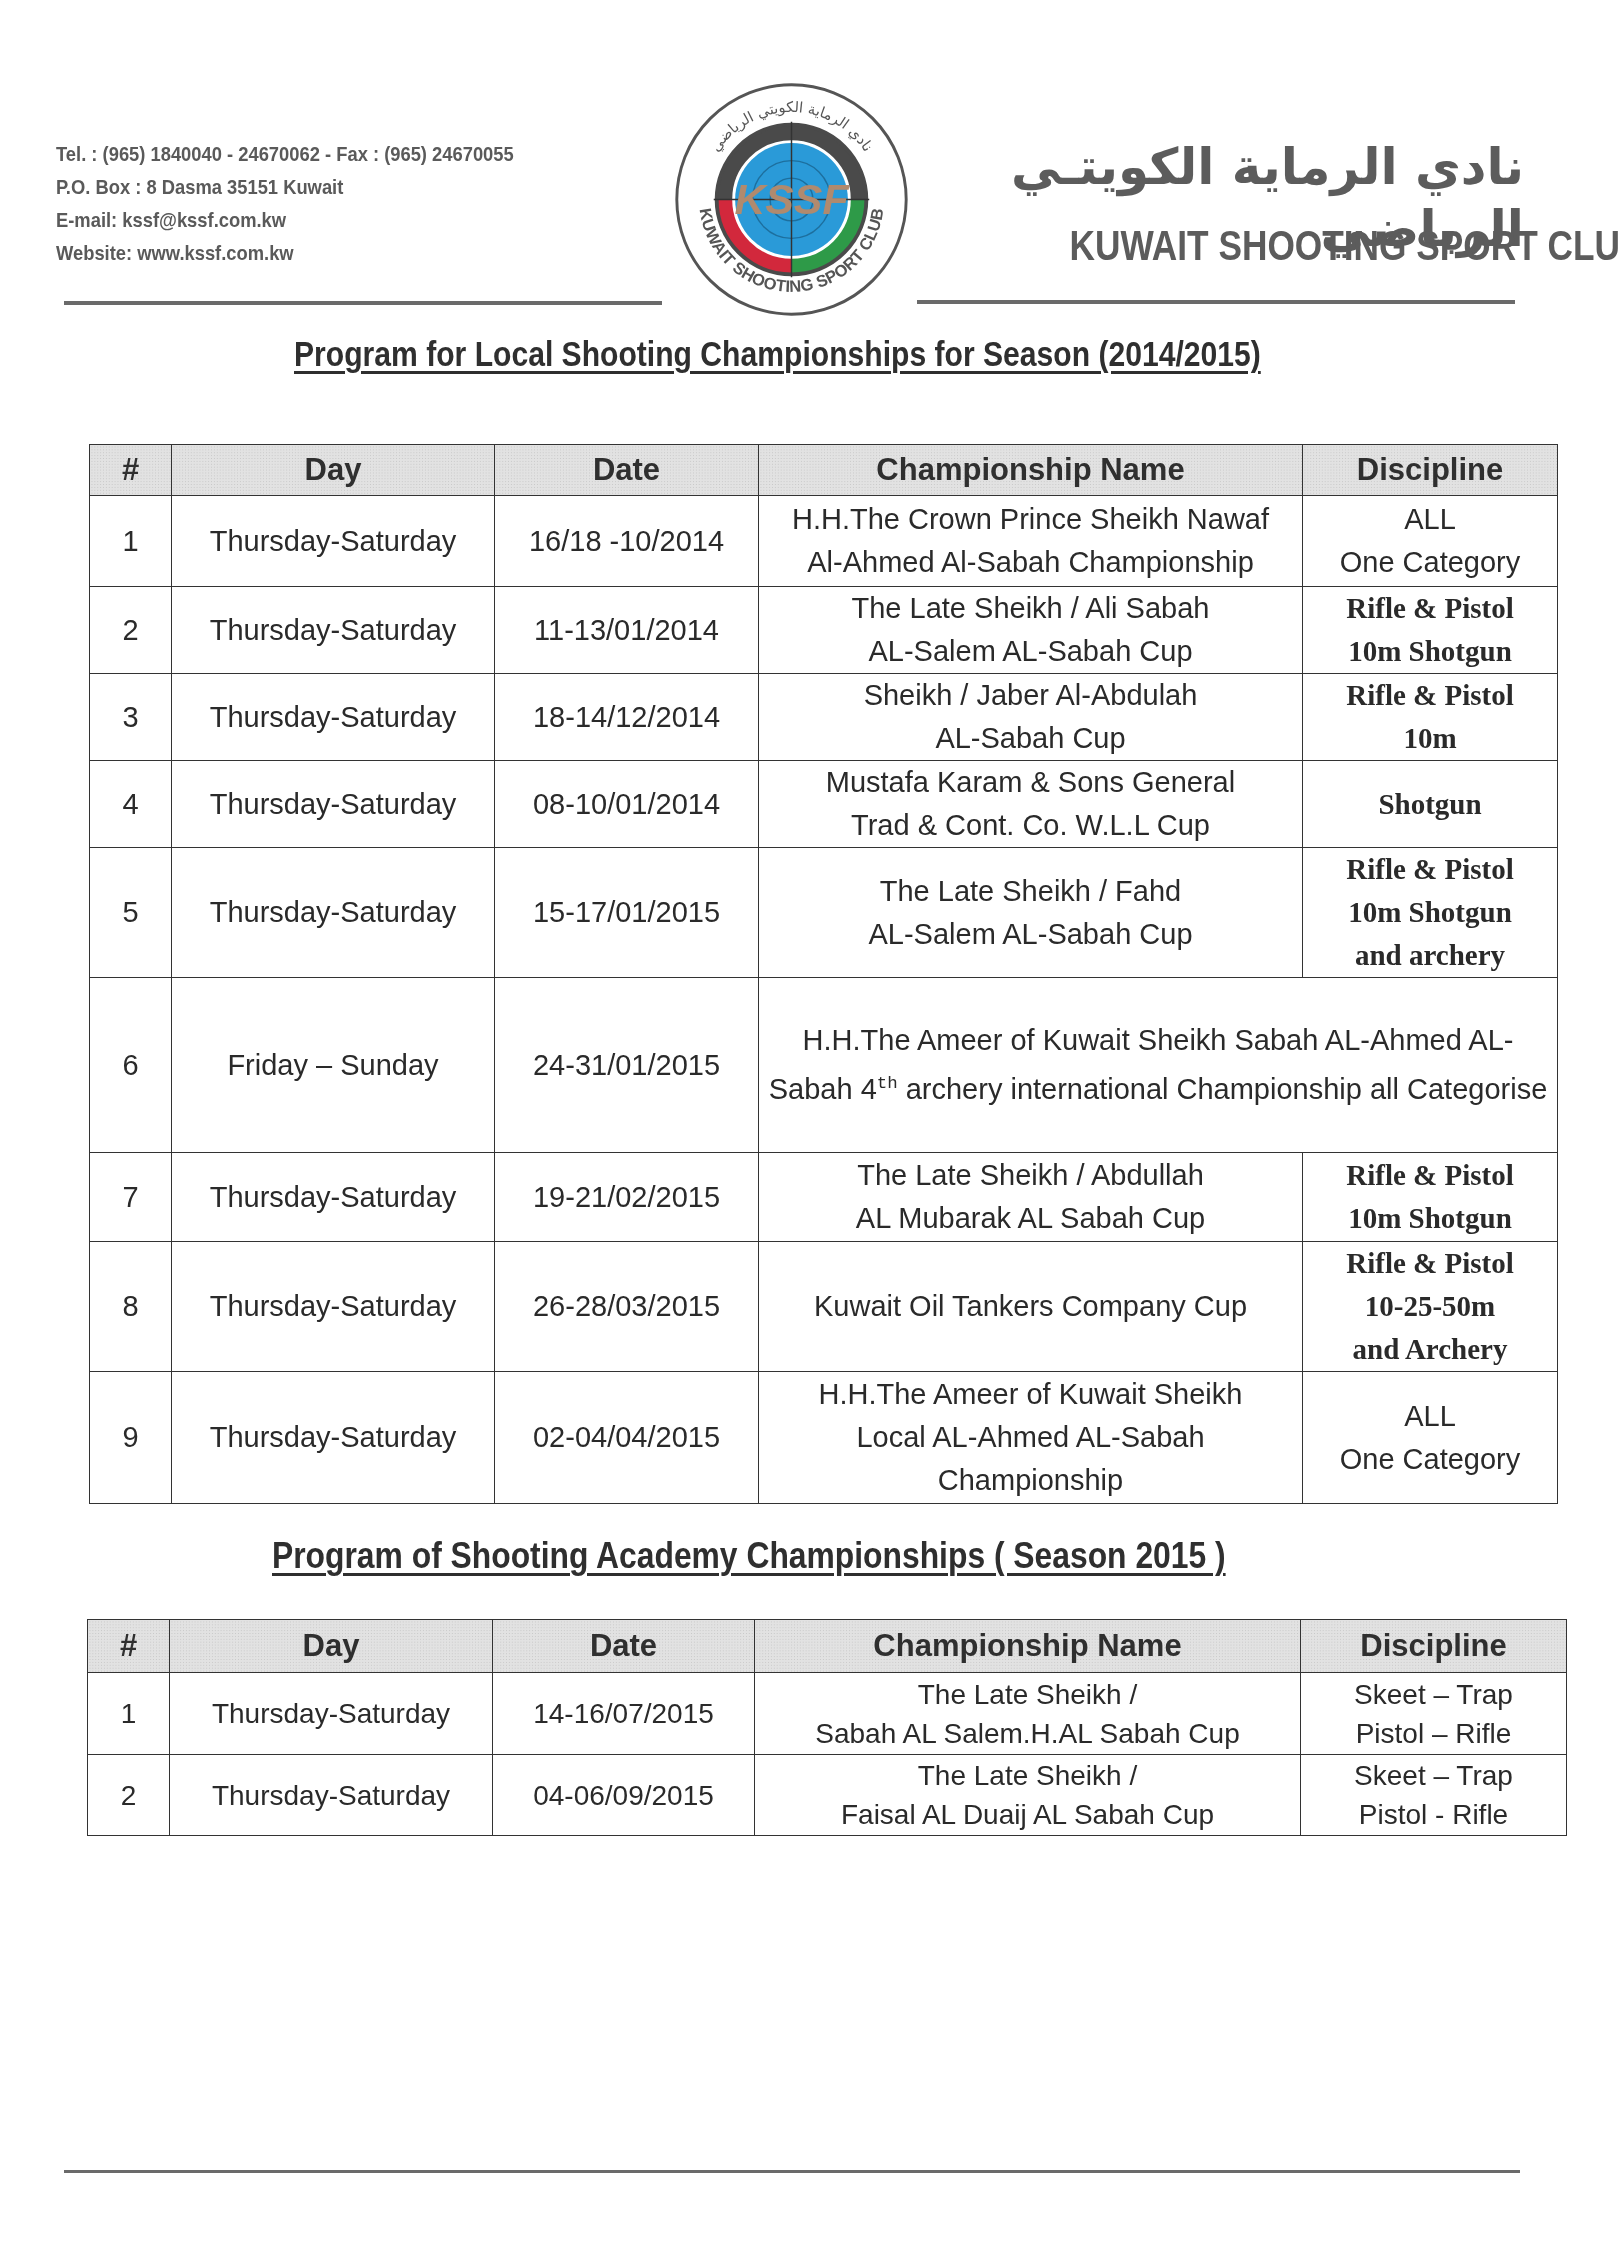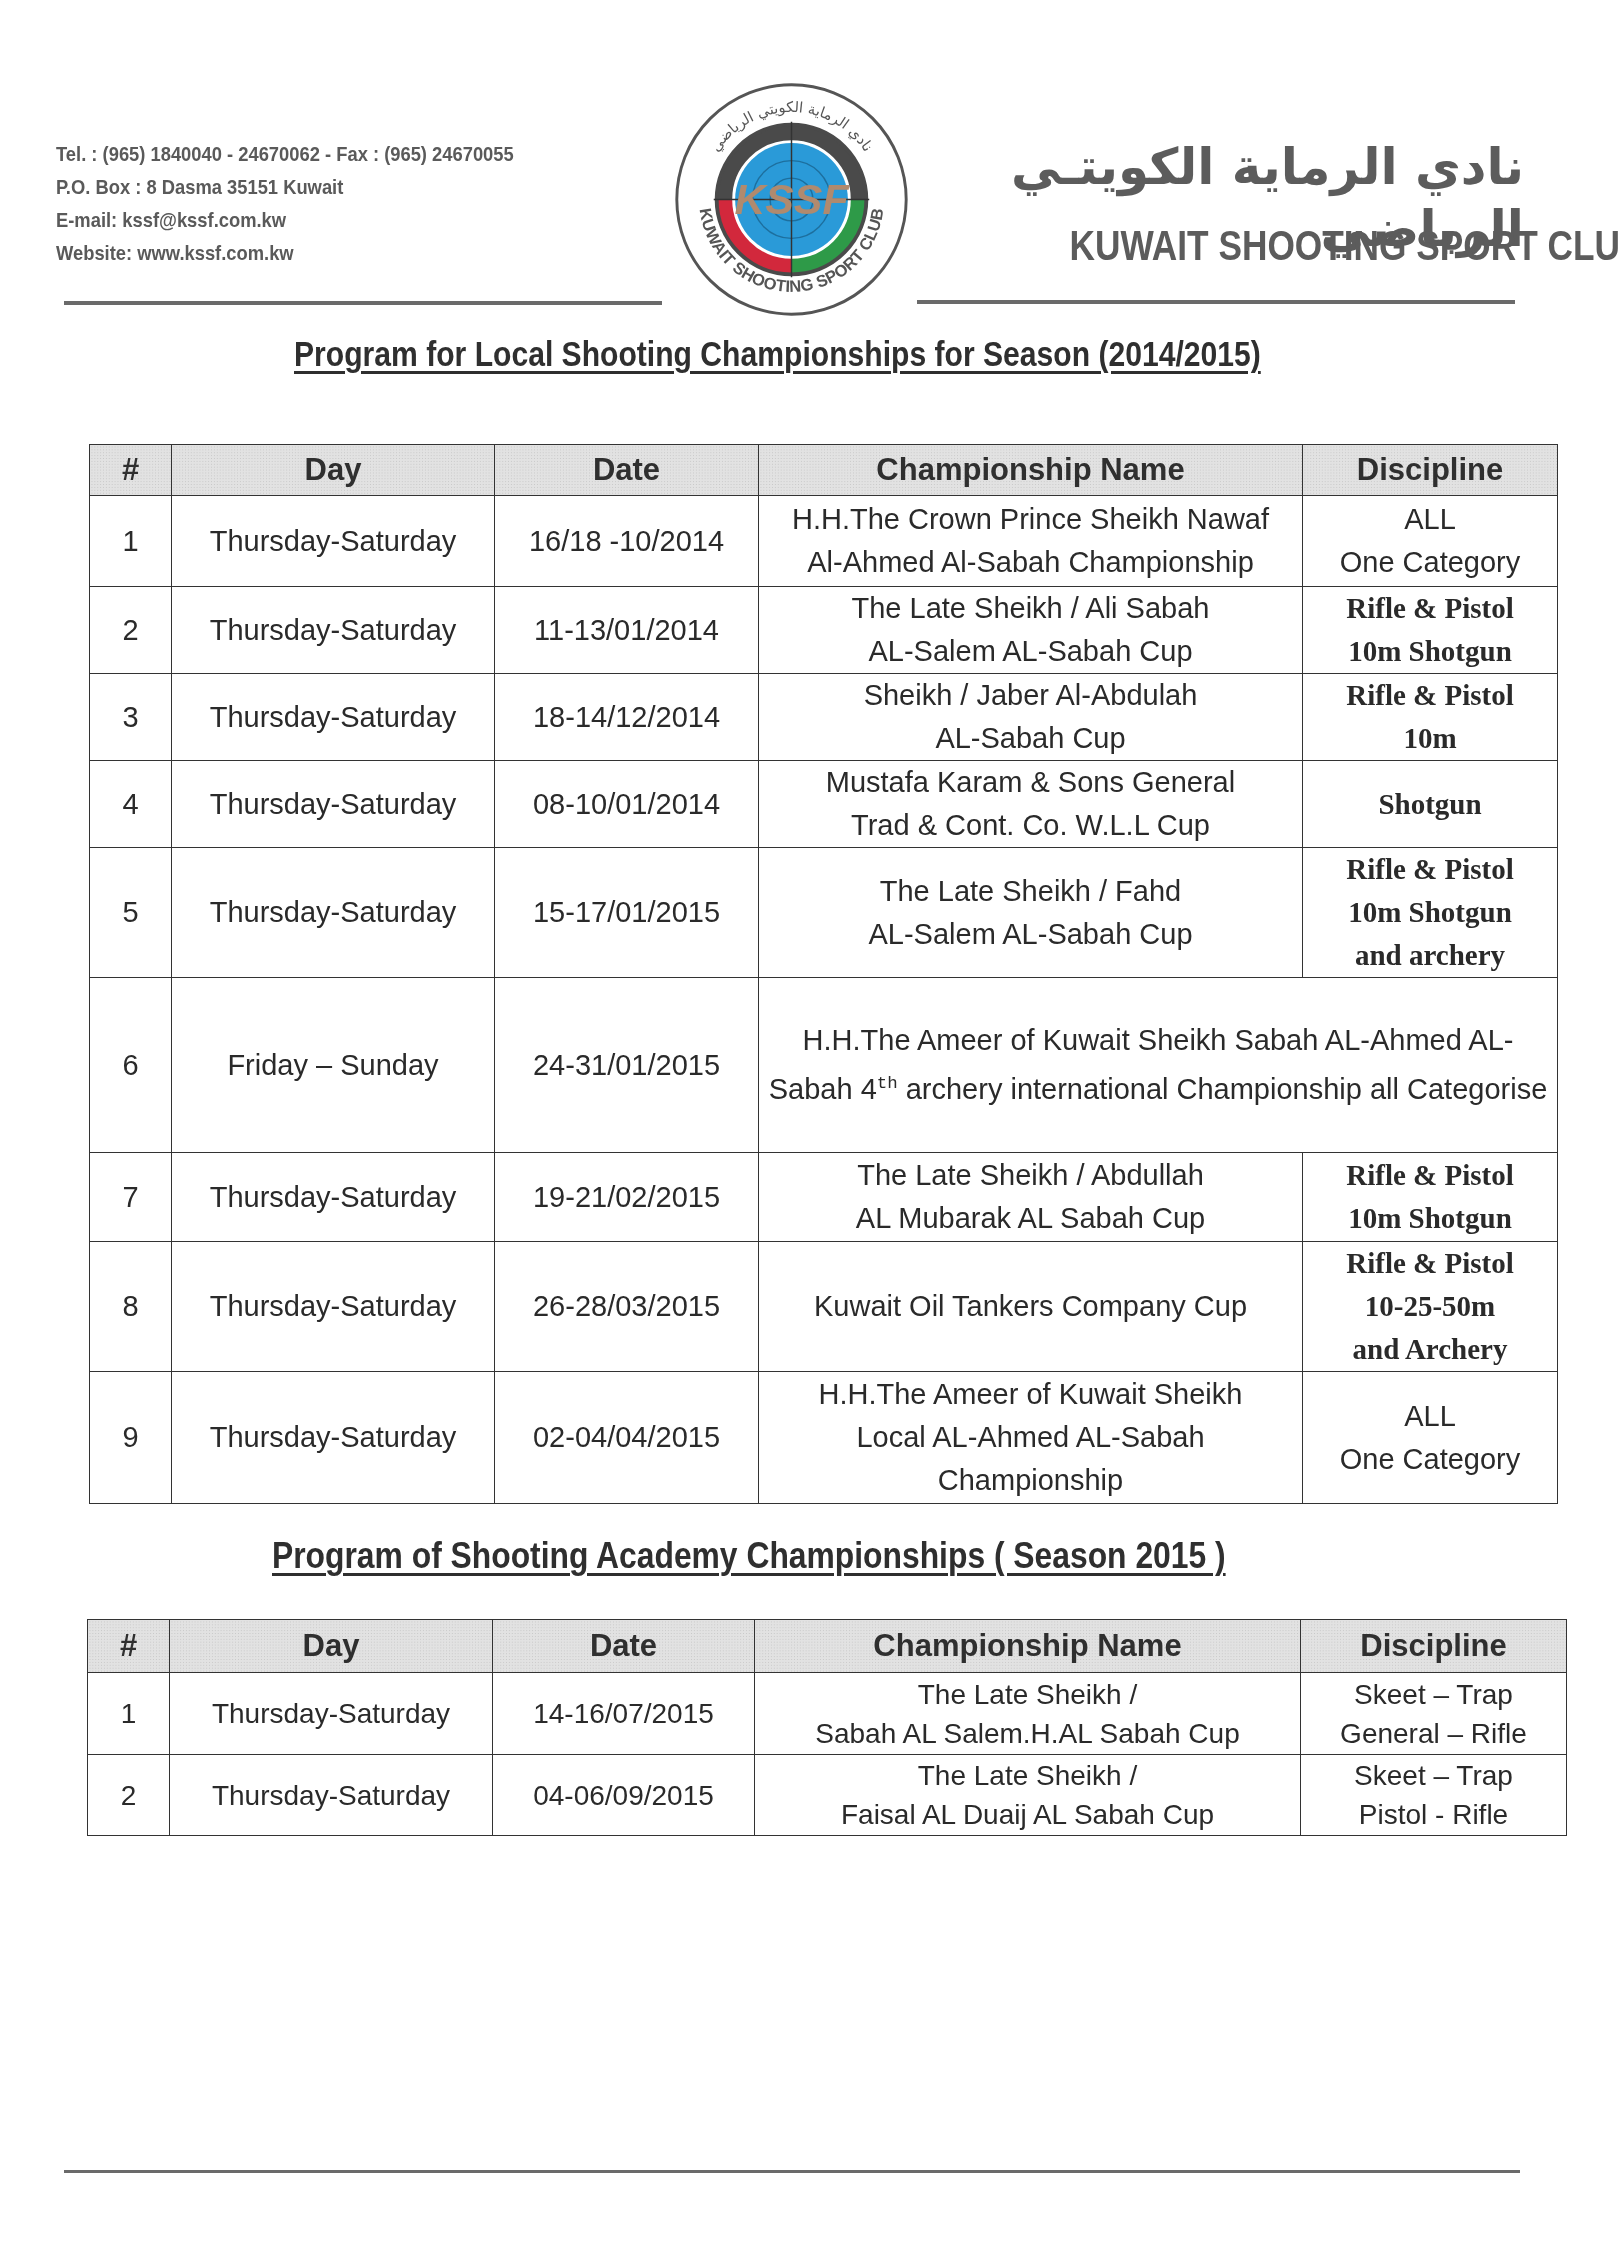--- a/index.html
+++ b/index.html
@@ -250,21 +250,21 @@
       <tr style="height: 82px;">
         <td>1</td>
         <td>Thursday-Saturday</td>
         <td>14-16/07/2015</td>
         <td>
           <div>The Late Sheikh /</div>
           <div>Sabah AL Salem.H.AL Sabah Cup</div>
         </td>
         <td>
           <div>Skeet – Trap</div>
-          <div>General – Rifle</div>
+          <div>Pistol – Rifle</div>
         </td>
       </tr>
       <tr style="height: 80px;">
         <td>2</td>
         <td>Thursday-Saturday</td>
         <td>04-06/09/2015</td>
         <td>
           <div>The Late Sheikh /</div>
           <div>Faisal AL Duaij AL Sabah Cup</div>
         </td>

